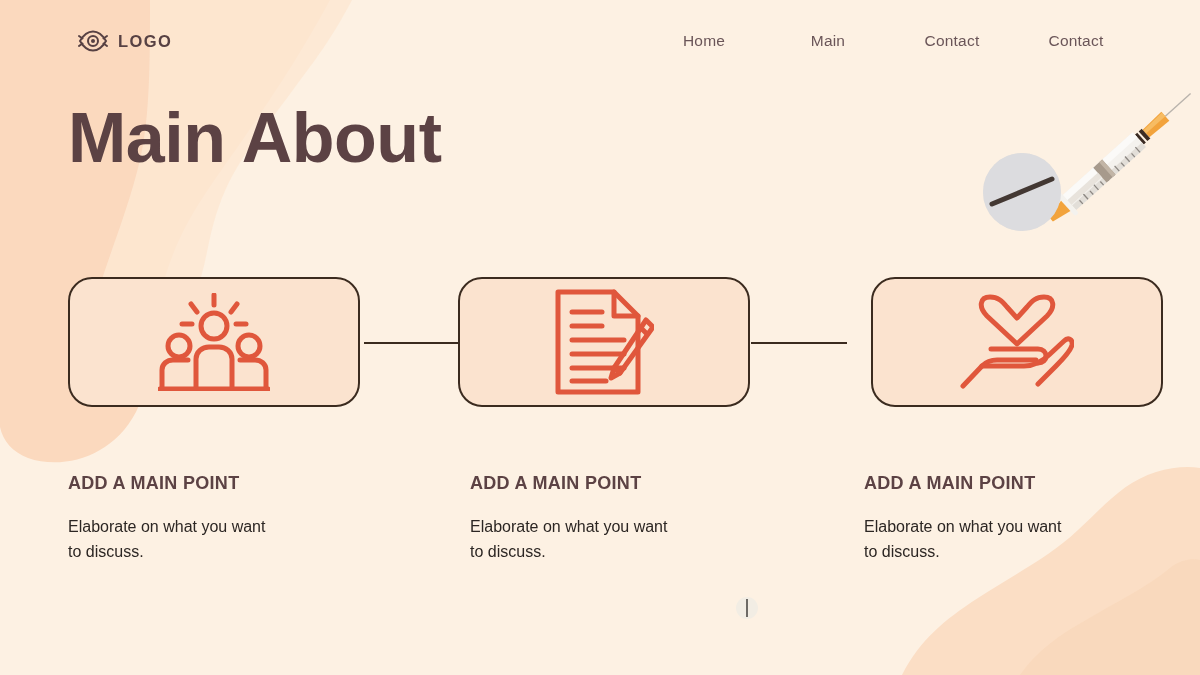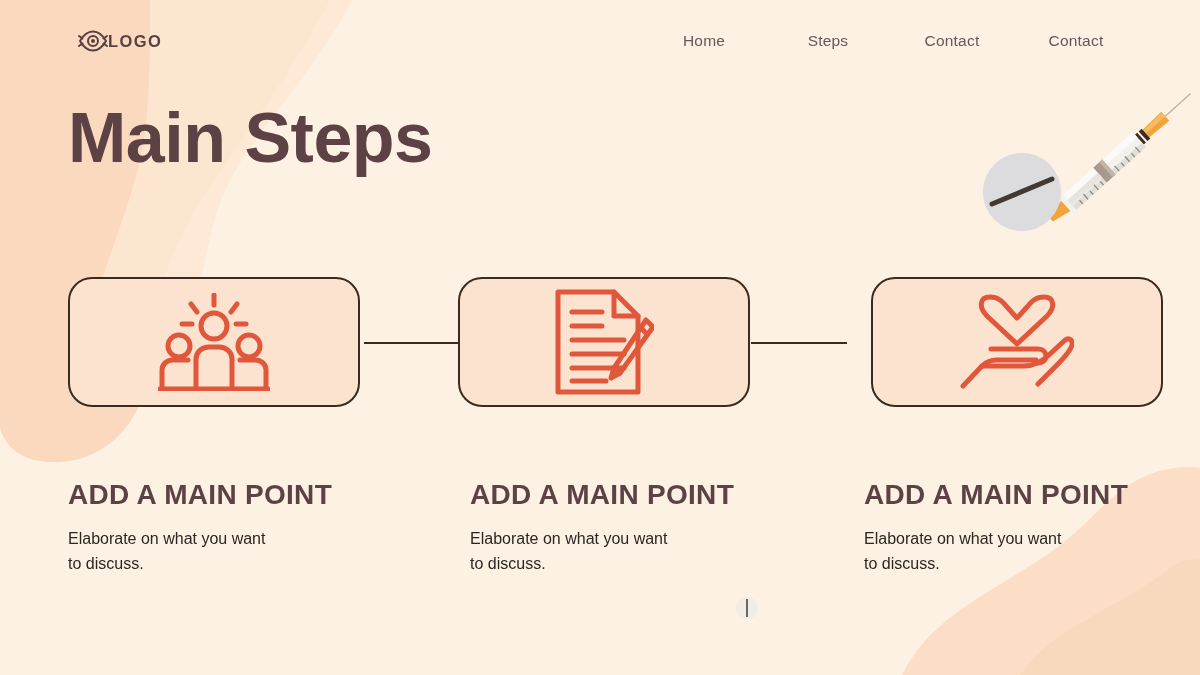--- a/index.html
+++ b/index.html
@@ -36,20 +36,21 @@
     top: 0; left: 0;
     width: 1200px;
     height: 82px;
     display: flex;
     align-items: center;
     z-index: 5;
   }
   .brand {
     display: flex;
     align-items: center;
+    gap: 10px;
     margin-left: 78px;
   }
   .brand-icon {
     display: block;
     width: 30px;
     height: 22px;
   }
   .brand-text {
     font-size: 16.5px;
     font-weight: bold;
@@ -134,22 +135,22 @@
   }
   .caption {
     position: absolute;
     top: 0;
     width: 330px;
   }
   .caption.k1 { left: 0px; }
   .caption.k2 { left: 402px; }
   .caption.k3 { left: 796px; }
   .caption-title {
-    margin: 12px 0 16px 0;
-    font-size: 28px;
+    margin: 0 0 16px 0;
+    font-size: 18px;
     line-height: 30px;
     font-weight: bold;
     color: #5C4244;
     letter-spacing: 0.3px;
     font-family: "Liberation Sans", sans-serif;
   }
   .caption-body {
     margin: 0;
     font-size: 16px;
     line-height: 25px;
@@ -187,27 +188,27 @@
         <path d="M2,11 C6,4 11,1.5 15,1.5 C19,1.5 24,4 28,11 C24,18 19,20.5 15,20.5 C11,20.5 6,18 2,11 Z" fill="none" stroke="#574143" stroke-width="2"></path>
         <circle cx="15" cy="11" r="5" fill="none" stroke="#574143" stroke-width="2"></circle>
         <circle cx="15" cy="11" r="2" fill="#574143"></circle>
         <path d="M1,6 L4.5,8.5 M1,16 L4.5,13.5 M29,6 L25.5,8.5 M29,16 L25.5,13.5" stroke="#574143" stroke-width="2" stroke-linecap="round" fill="none"></path>
       </svg>
       <span class="brand-text">LOGO</span>
     </div>
 
     <nav class="nav">
       <a class="nav-item" href="#">Home</a>
-      <a class="nav-item" href="#">Steps</a>
+      <a class="nav-item" href="#">Main</a>
       <a class="nav-item" href="#">Contact</a>
       <a class="nav-item" href="#">Contact</a>
     </nav>
   </div>
 
-  <h1 class="title">Main Steps</h1>
+  <h1 class="title">Main About</h1>
 
   <svg class="deco deco-syringe" width="170" height="195" viewBox="0 0 170 195" xmlns="http://www.w3.org/2000/svg">
     <g transform="rotate(48 85 97)">
 
       <line x1="85" y1="2" x2="85" y2="36" stroke="#B9B3AC" stroke-width="1.4"></line>
 
       <path d="M79,36 L91,36 L90,62 L80,62 Z" fill="#F2A33C"></path>
       <path d="M80,36 L85,36 L85,62 L81,62 Z" fill="#F7BC63"></path>
 
       <rect x="78.5" y="62" width="13" height="4" fill="#3B2B23"></rect>

